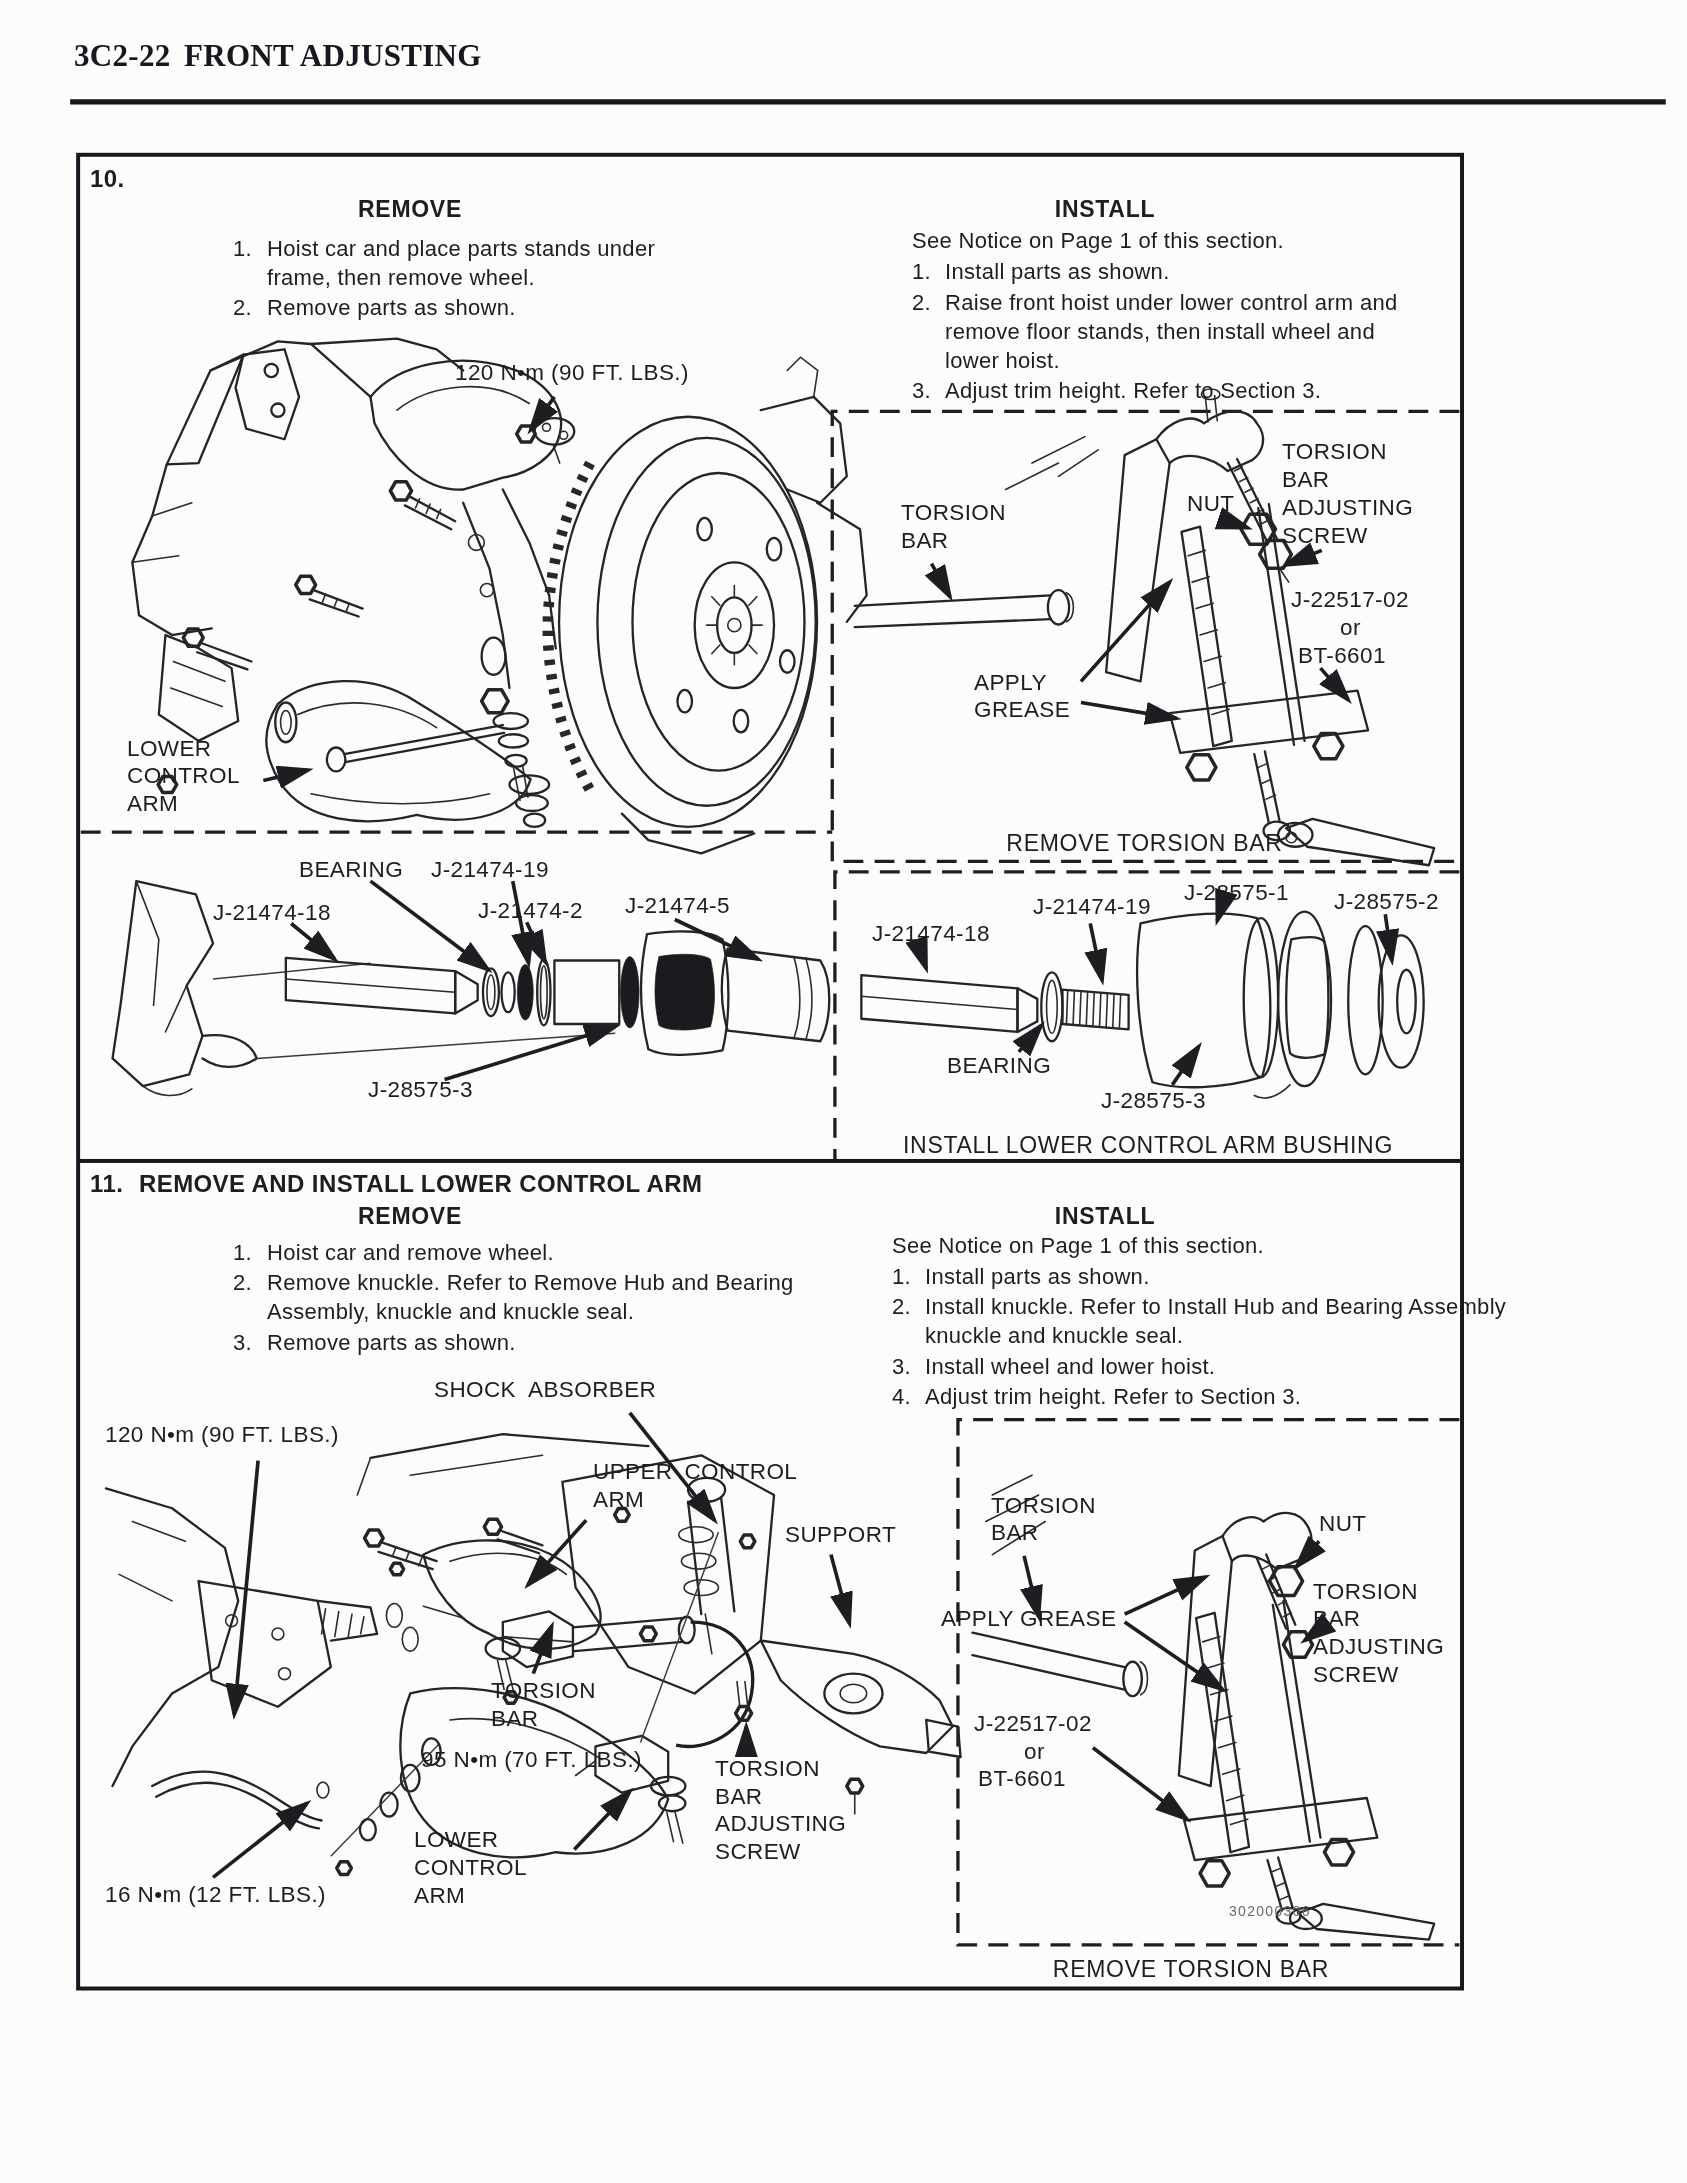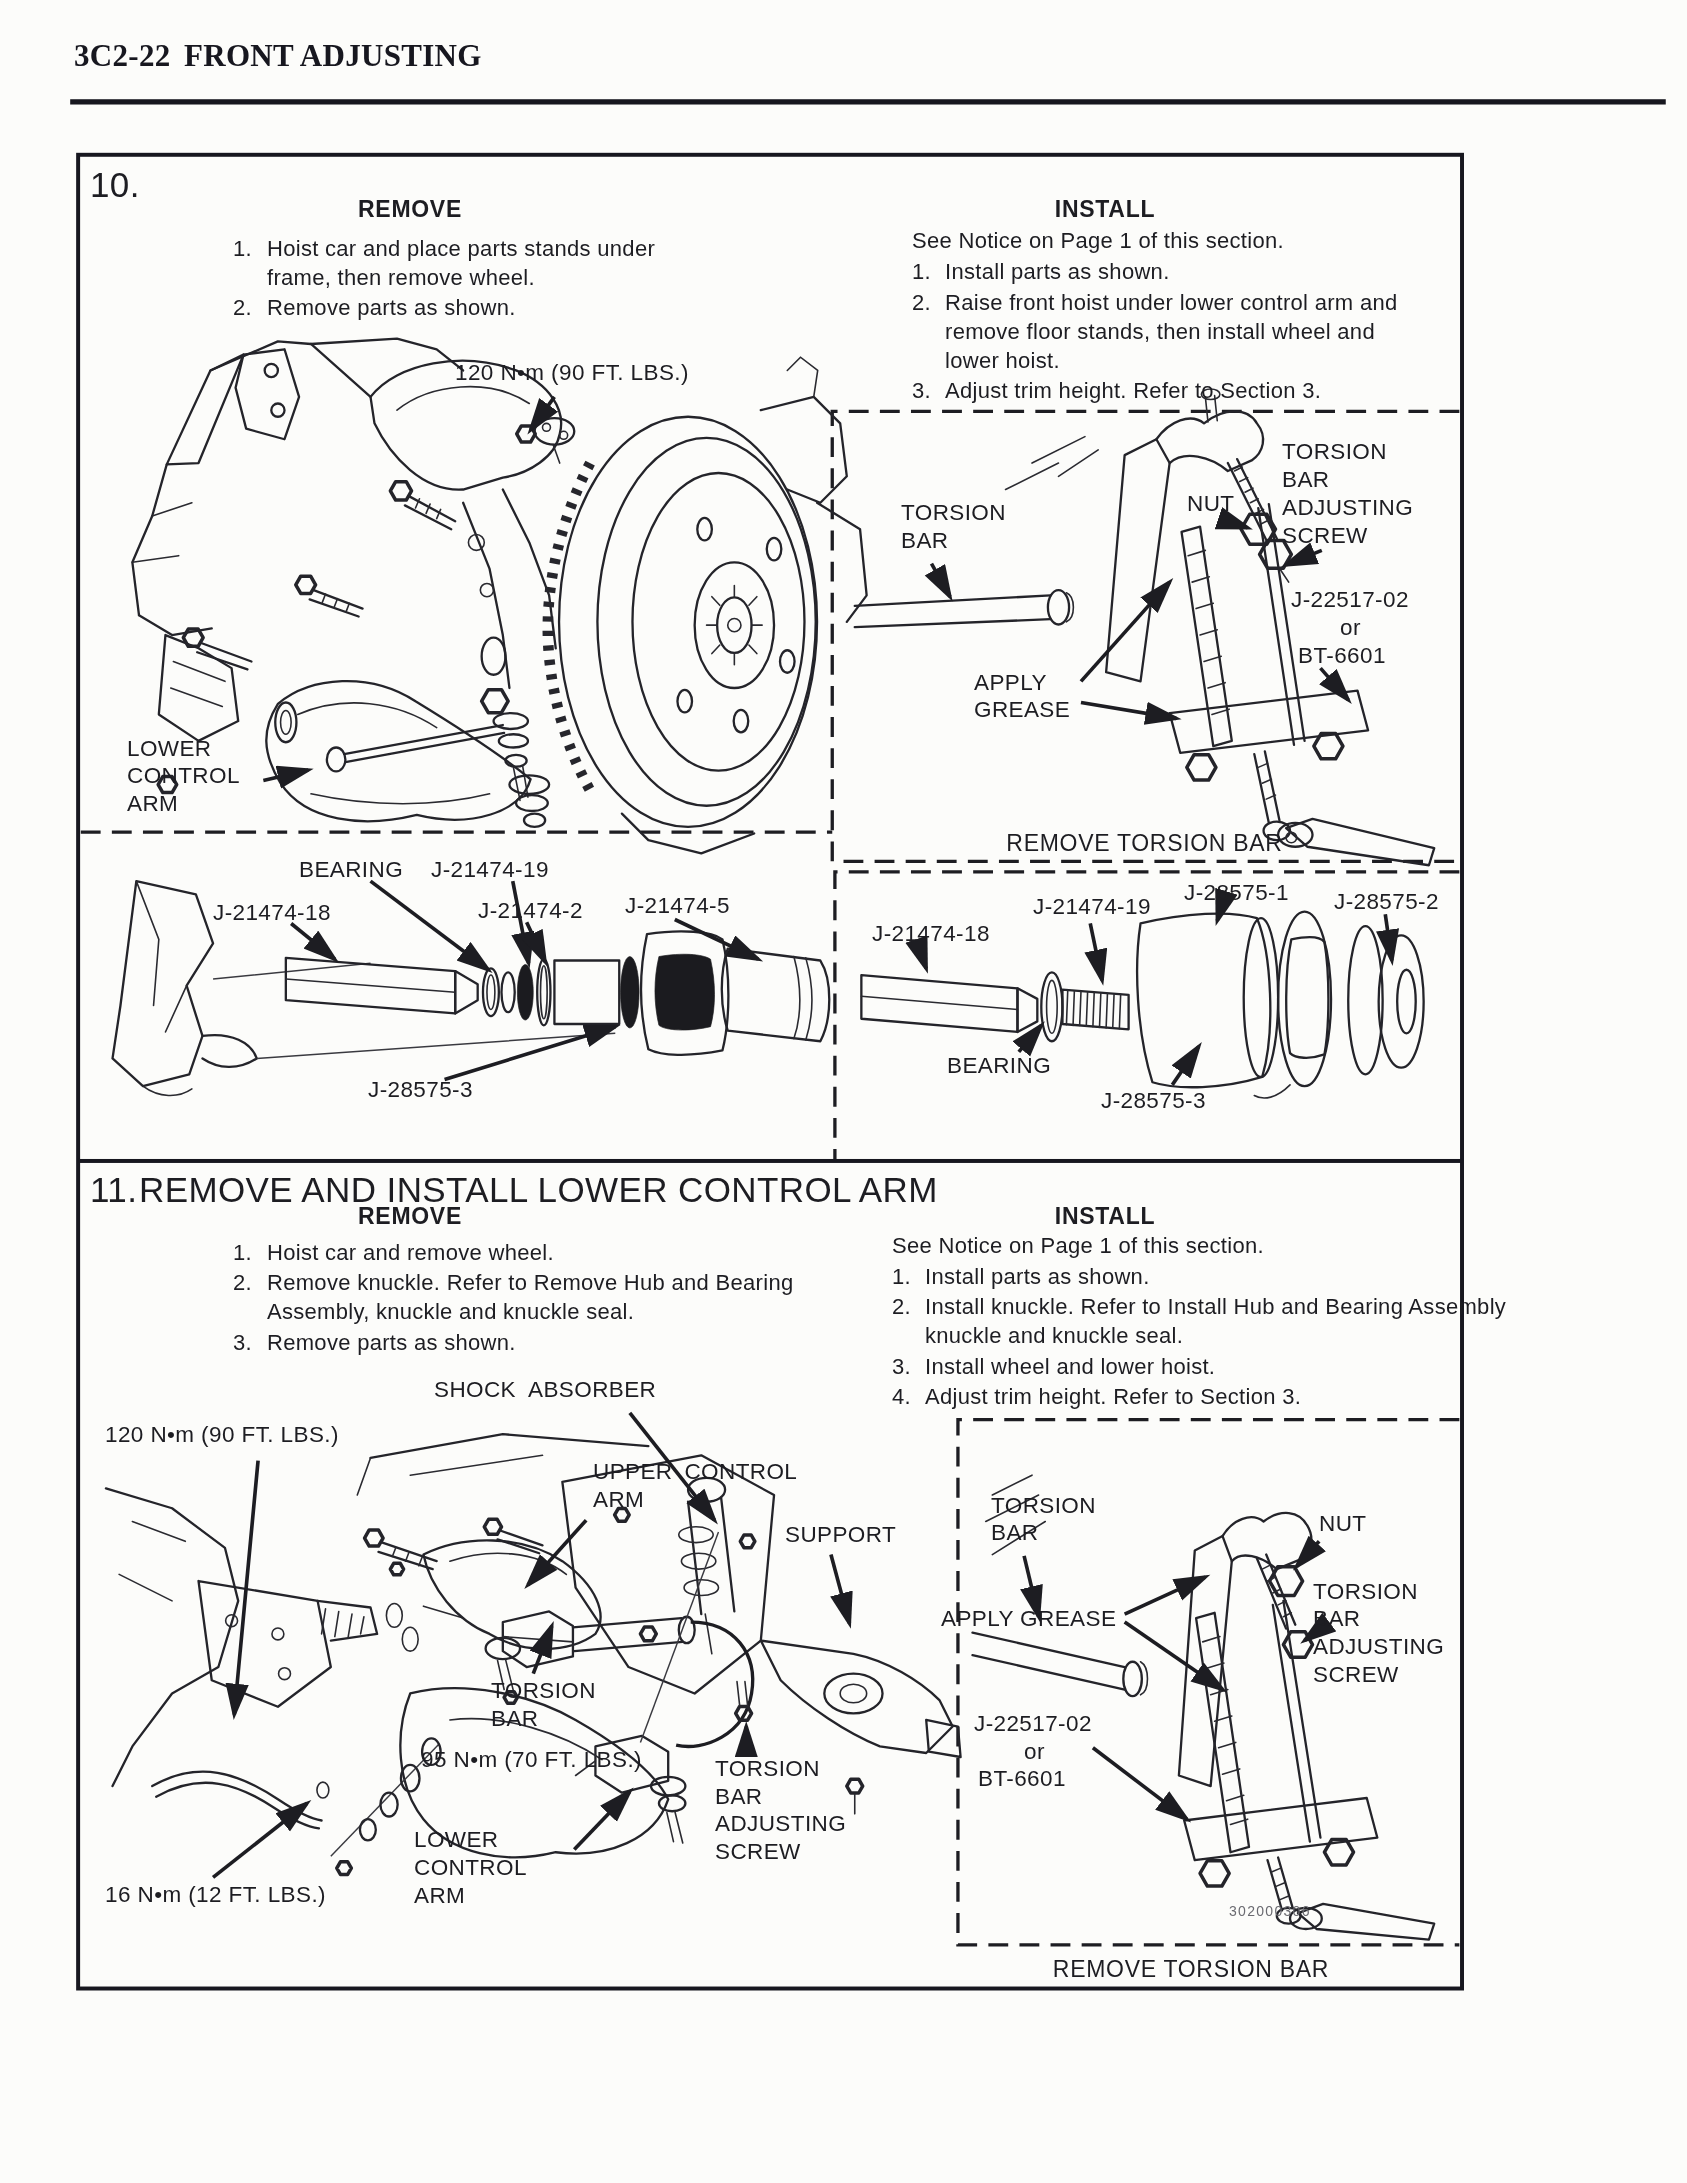--- a/index.html
+++ b/index.html
@@ -1,21 +1,21 @@
 <!DOCTYPE html>
 <html style="font-size:10.6px"><head>
 <meta charset="utf-8">
 <style>
   html,body{margin:0;padding:0;background:#e8e8e4;}
   .page{position:relative;width:1687px;height:2183px;background:#fcfcfa;overflow:hidden;
         font-family:"Liberation Sans",sans-serif;color:#1d1d22;}
   .art{position:absolute;left:0;top:0;width:1687px;height:2183px;}
   .t{position:absolute;font-size:22px;line-height:1.15;color:#1d1d22;white-space:nowrap;letter-spacing:0.3px;}
   .serif{font-family:"Liberation Serif",serif;font-weight:700;font-size:31px;color:#17171f;letter-spacing:0.3px;}
-  .sect{font-size:35px;font-weight:400;letter-spacing:0.4px;}
+  .sect{font-size:24px;font-weight:700;letter-spacing:0.4px;}
   .colh{font-size:23px;font-weight:700;letter-spacing:0.7px;}
   .lbl{font-size:22.5px;letter-spacing:0.4px;}
   .cap{font-size:23px;letter-spacing:0.7px;margin-top:7px;}
   .c{text-align:center;}
   .ws{word-spacing:9.3px;}
   .tiny{font-size:14px;color:#6a6a70;letter-spacing:1.3px;}
   .ln{stroke:#24242a;stroke-width:3.5;fill:none;stroke-linecap:round;stroke-linejoin:round;}
   .ln2{stroke:#2a2a30;stroke-width:2.4;fill:none;stroke-linecap:round;}
   .fat{stroke:#1d1d22;stroke-width:5;fill:none;}
   .arr{stroke:#1d1d22;stroke-width:5.5;fill:none;}
@@ -440,20 +440,21 @@
 <div class="t lbl" style="left:478px;top:898px">J-21474-2</div>
 <div class="t lbl" style="left:625px;top:893px">J-21474-5</div>
 <div class="t lbl" style="left:368px;top:1077px">J-28575-3</div>
 
 <div class="t lbl" style="left:872px;top:921px">J-21474-18</div>
 <div class="t lbl" style="left:1033px;top:894px">J-21474-19</div>
 <div class="t lbl" style="left:1184px;top:880px">J-28575-1</div>
 <div class="t lbl" style="left:1334px;top:889px">J-28575-2</div>
 <div class="t lbl" style="left:947px;top:1053px">BEARING</div>
 <div class="t lbl" style="left:1101px;top:1088px">J-28575-3</div>
+<div class="t cap c" style="left:860px;top:1125px;width:576px">INSTALL LOWER CONTROL ARM BUSHING</div>
 
 <div class="t sect" style="left:90px;top:1170px">11.</div>
 <div class="t sect" style="left:139px;top:1170px">REMOVE AND INSTALL LOWER CONTROL ARM</div>
 
 <div class="t colh c" style="left:311px;top:1203px;width:198px">REMOVE</div>
 <div class="t" style="left:233px;top:1240px">1.</div>
 <div class="t" style="left:267px;top:1240px">Hoist car and remove wheel.</div>
 <div class="t" style="left:233px;top:1270px">2.</div>
 <div class="t" style="left:267px;top:1270px">Remove knuckle. Refer to Remove Hub and Bearing</div>
 <div class="t" style="left:267px;top:1299px">Assembly, knuckle and knuckle seal.</div>

